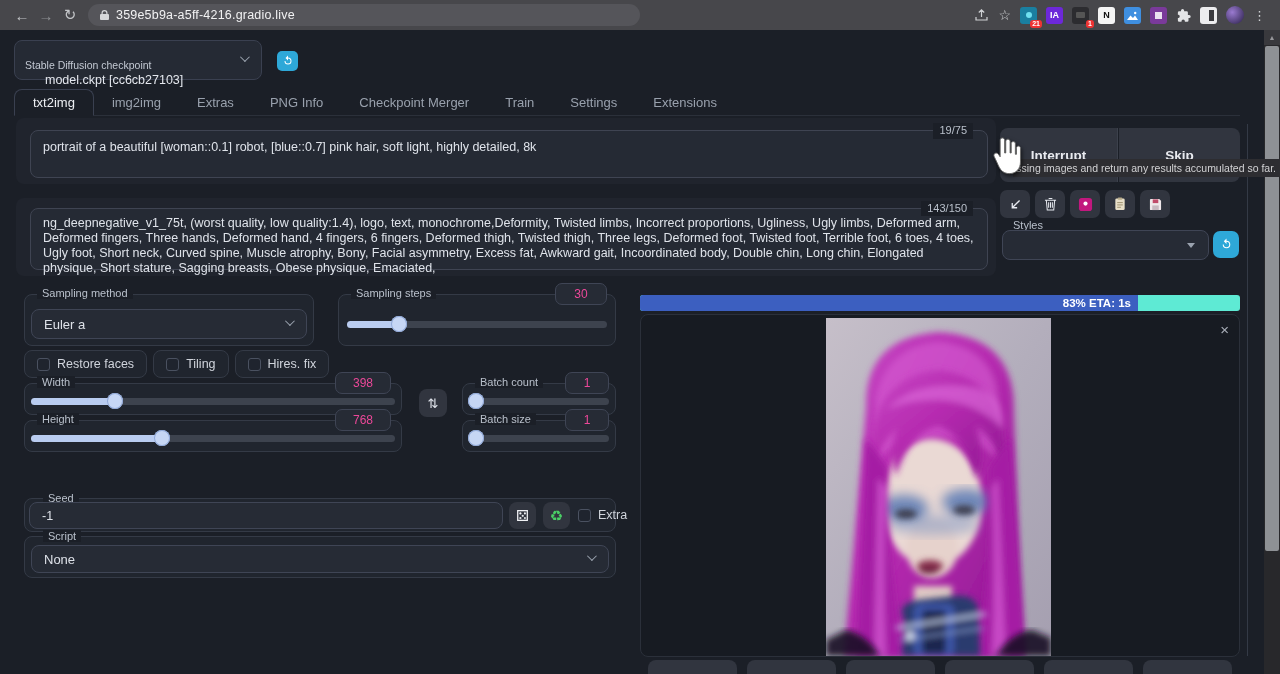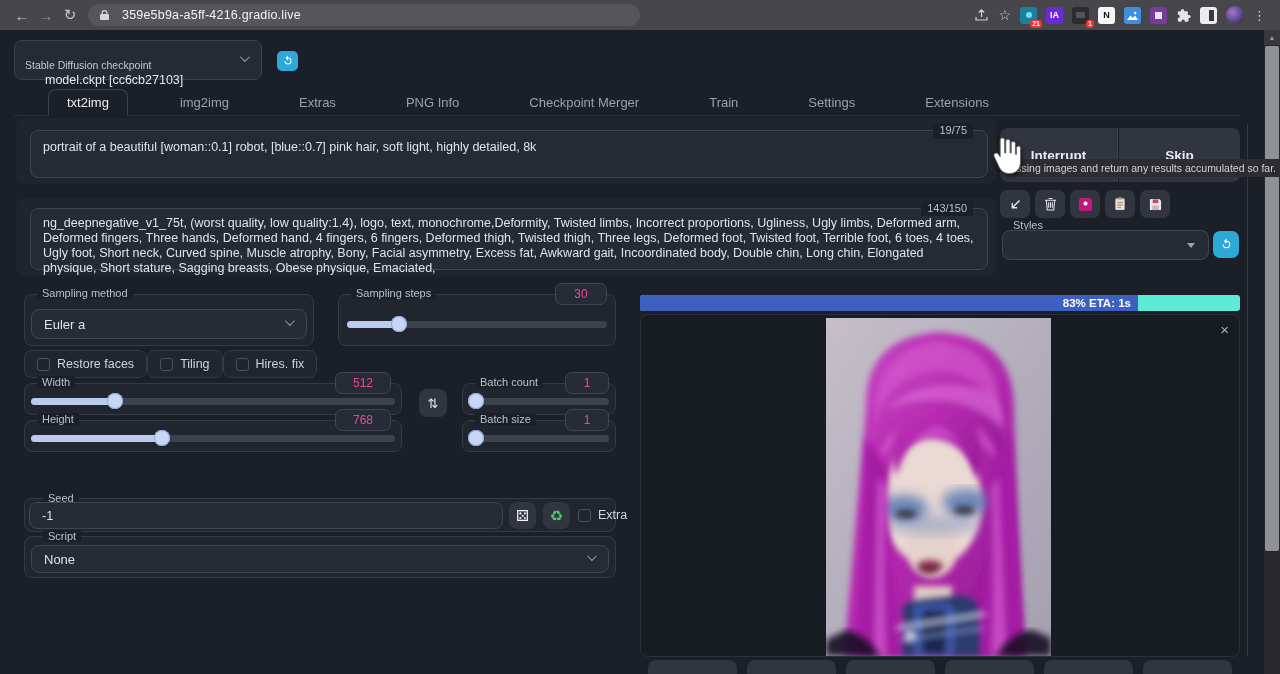--- a/index.html
+++ b/index.html
@@ -4,21 +4,21 @@
 <style>
   * { margin:0; padding:0; box-sizing:border-box; }
   html,body { background:#000; }
   body { font-family:"Liberation Sans","DejaVu Sans",sans-serif; }
   #screen { position:relative; width:1280px; height:674px; background:#1b1f27; overflow:hidden; }
 
   
   .browser-bar { position:absolute; left:0; top:0; width:1280px; height:30px; background:#47474b; display:flex; align-items:center; }
   .nav-ico { color:#c3c5c8; font-size:15px; width:24px; text-align:center; cursor:default; }
   .nav-ico.dim { color:#8e9093; }
-  .url-pill { position:absolute; left:88px; top:4px; width:552px; height:22px; background:#55555a; border-radius:11px; display:flex; align-items:center; padding-left:12px; gap:13px; }
+  .url-pill { position:absolute; left:88px; top:4px; width:552px; height:22px; background:#55555a; border-radius:11px; display:flex; align-items:center; padding-left:12px; gap:7px; }
   .url-text { color:#f2f2f3; font-size:12.5px; letter-spacing:.2px; }
   .chrome-right { position:absolute; right:14px; top:0; height:30px; display:flex; align-items:center; gap:9px; }
   .ext-ico { position:relative; width:17px; height:17px; border-radius:3px; font-size:9px; font-weight:bold; color:#fff; display:flex; align-items:center; justify-content:center; }
   .badge { position:absolute; right:-5px; bottom:-4px; background:#e33; color:#fff; font-size:7px; font-weight:bold; border-radius:3px; padding:0 2px; line-height:8px; height:8px; }
   .star { color:#cfd1d4; font-size:14px; }
   .avatar { width:18px; height:18px; border-radius:50%; background:radial-gradient(circle at 35% 35%, #9a7ad0, #4a3a70 70%, #241a40); }
   .dots { color:#cfd1d4; font-size:13px; letter-spacing:0; }
 
   
   .group { position:absolute; background:#20252e; border:1px solid #343a46; border-radius:8px; }
@@ -35,21 +35,21 @@
   .btn-dark { background:#31353f; border-radius:8px; display:flex; align-items:center; justify-content:center; }
   .btn-blue { background:#2ea8d8; border-radius:5px; display:flex; align-items:center; justify-content:center; }
 
   
   .ckpt-box { position:absolute; left:14px; top:40px; width:248px; height:40px; background:#252a34; border:1px solid #3a4050; border-radius:8px; padding:4px 10px; }
   .ckpt-label { font-size:10.5px; color:#c3c9d3;margin-top:14px; }
   .ckpt-value { font-size:12.5px; color:#e4e7ed; margin-top:2px;margin-left:20px; }
 
   
   .tabs { position:absolute; left:14px; top:89px; right:40px; height:27px; display:flex; border-bottom:1px solid #2b303a; }
-  .tab { padding:0 18px; font-size:13px; color:#99a1ad; display:flex; align-items:center;margin-left:34px; }
+  .tab { padding:0 18px; font-size:13px; color:#99a1ad; display:flex; align-items:center; }
   .tab.active { color:#eceef2; background:#1b1f27; border:1px solid #3a4050; border-bottom:1px solid #1b1f27; border-radius:8px 8px 0 0; margin-bottom:-1px; }
 
   
   .prompt-outer { position:absolute; left:16px; width:980px; background:#20242d; border-radius:8px; }
   .textarea { position:absolute; left:14px; right:8px; background:#252a34; border:1px solid #3f4452; border-radius:8px; color:#dfe3ea; font-size:12.5px; line-height:15.5px; padding:9px 12px; }
   .counter { position:absolute; top:-8px; right:14px; background:#1b1f27; padding:0 6px; font-size:11px; color:#b9c0cb; }
 
   
   .gen-btn { position:absolute; top:128px; height:54px; background:#31353f; color:#e8eaef; font-size:13.5px; font-weight:600; display:flex; align-items:center; justify-content:center; }
   .tooltip { position:absolute; left:1013px; top:159px; width:267px; height:18px; background:#2d2d31; color:#d2d2d4; font-size:10.5px; display:flex; align-items:center; justify-content:flex-end; padding-right:4px; white-space:nowrap; overflow:hidden; z-index:5; }
@@ -254,21 +254,21 @@
 
   <div class="group" style="left:338px;top:294px;width:278px;height:52px">
     <div class="legend">Sampling steps</div>
     <div class="numbox" style="right:8px;width:52px">30</div>
     <div class="slider" style="left:8px;right:8px;top:26px">
       <div class="fill" style="width: 20%;"></div>
       <div class="handle" style="left: 20%;"></div>
     </div>
   </div>
 
-  <div style="position:absolute;left:24px;top:350px;display:flex;gap:0">
+  <div style="position:absolute;left:24px;top:350px;display:flex;gap:6px">
     <div class="group" style="position:relative;padding:6px 12px">
       <span class="checkwrap">
           <span class="checkbox"></span>
           <span class="checklabel">Restore faces</span>
         </span>
     </div>
     <div class="group" style="position:relative;padding:6px 12px">
       <span class="checkwrap">
           <span class="checkbox"></span>
           <span class="checklabel">Tiling</span>
@@ -277,21 +277,21 @@
     <div class="group" style="position:relative;padding:6px 12px">
       <span class="checkwrap">
           <span class="checkbox"></span>
           <span class="checklabel">Hires. fix</span>
         </span>
     </div>
   </div>
 
   <div class="group" style="left:24px;top:383px;width:378px;height:32px">
     <div class="legend">Width</div>
-    <div class="numbox" style="right:10px;width:56px">512</div>
+    <div class="numbox" style="right:10px;width:56px">398</div>
     <div class="slider" style="left:6px;right:6px;top:14px">
       <div class="fill" style="width: 23%;"></div>
       <div class="handle" style="left: 23%;"></div>
     </div>
   </div>
 
   <div class="btn-dark" style="position:absolute;left:419px;top:389px;width:28px;height:28px">
     <span style="color:#dfe3ea;font-size:13px">⇅</span>
   </div>
 

